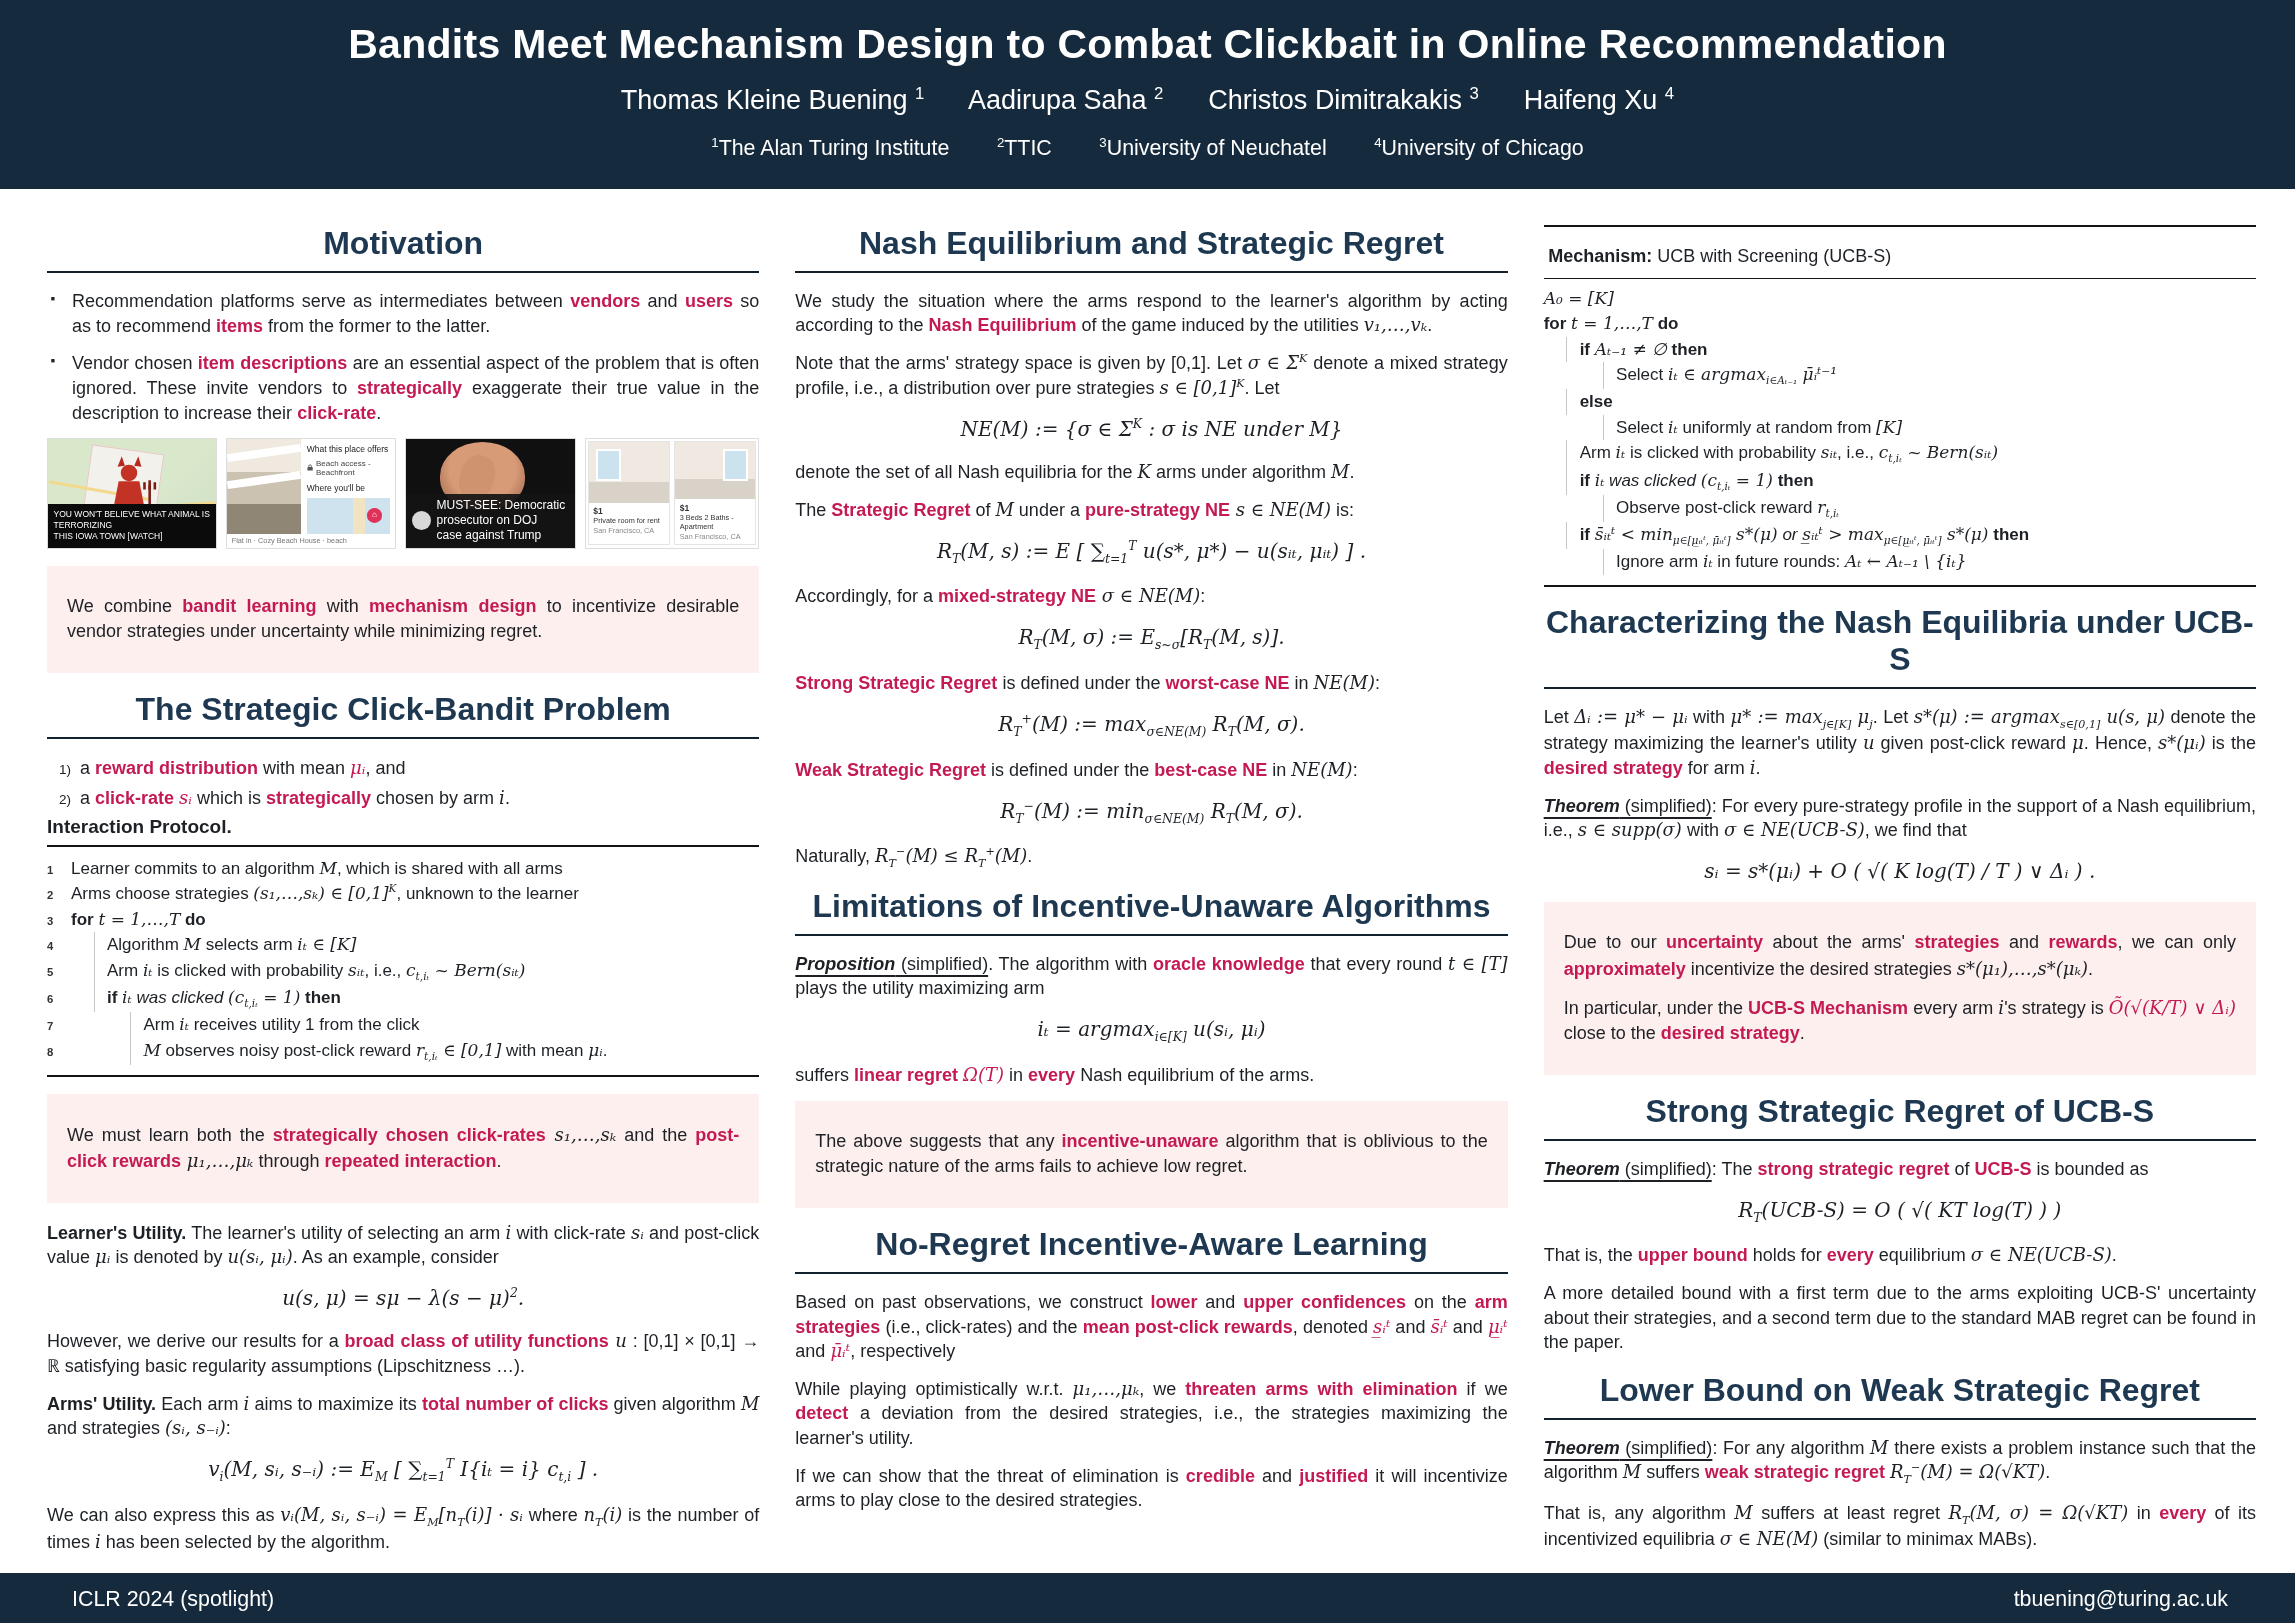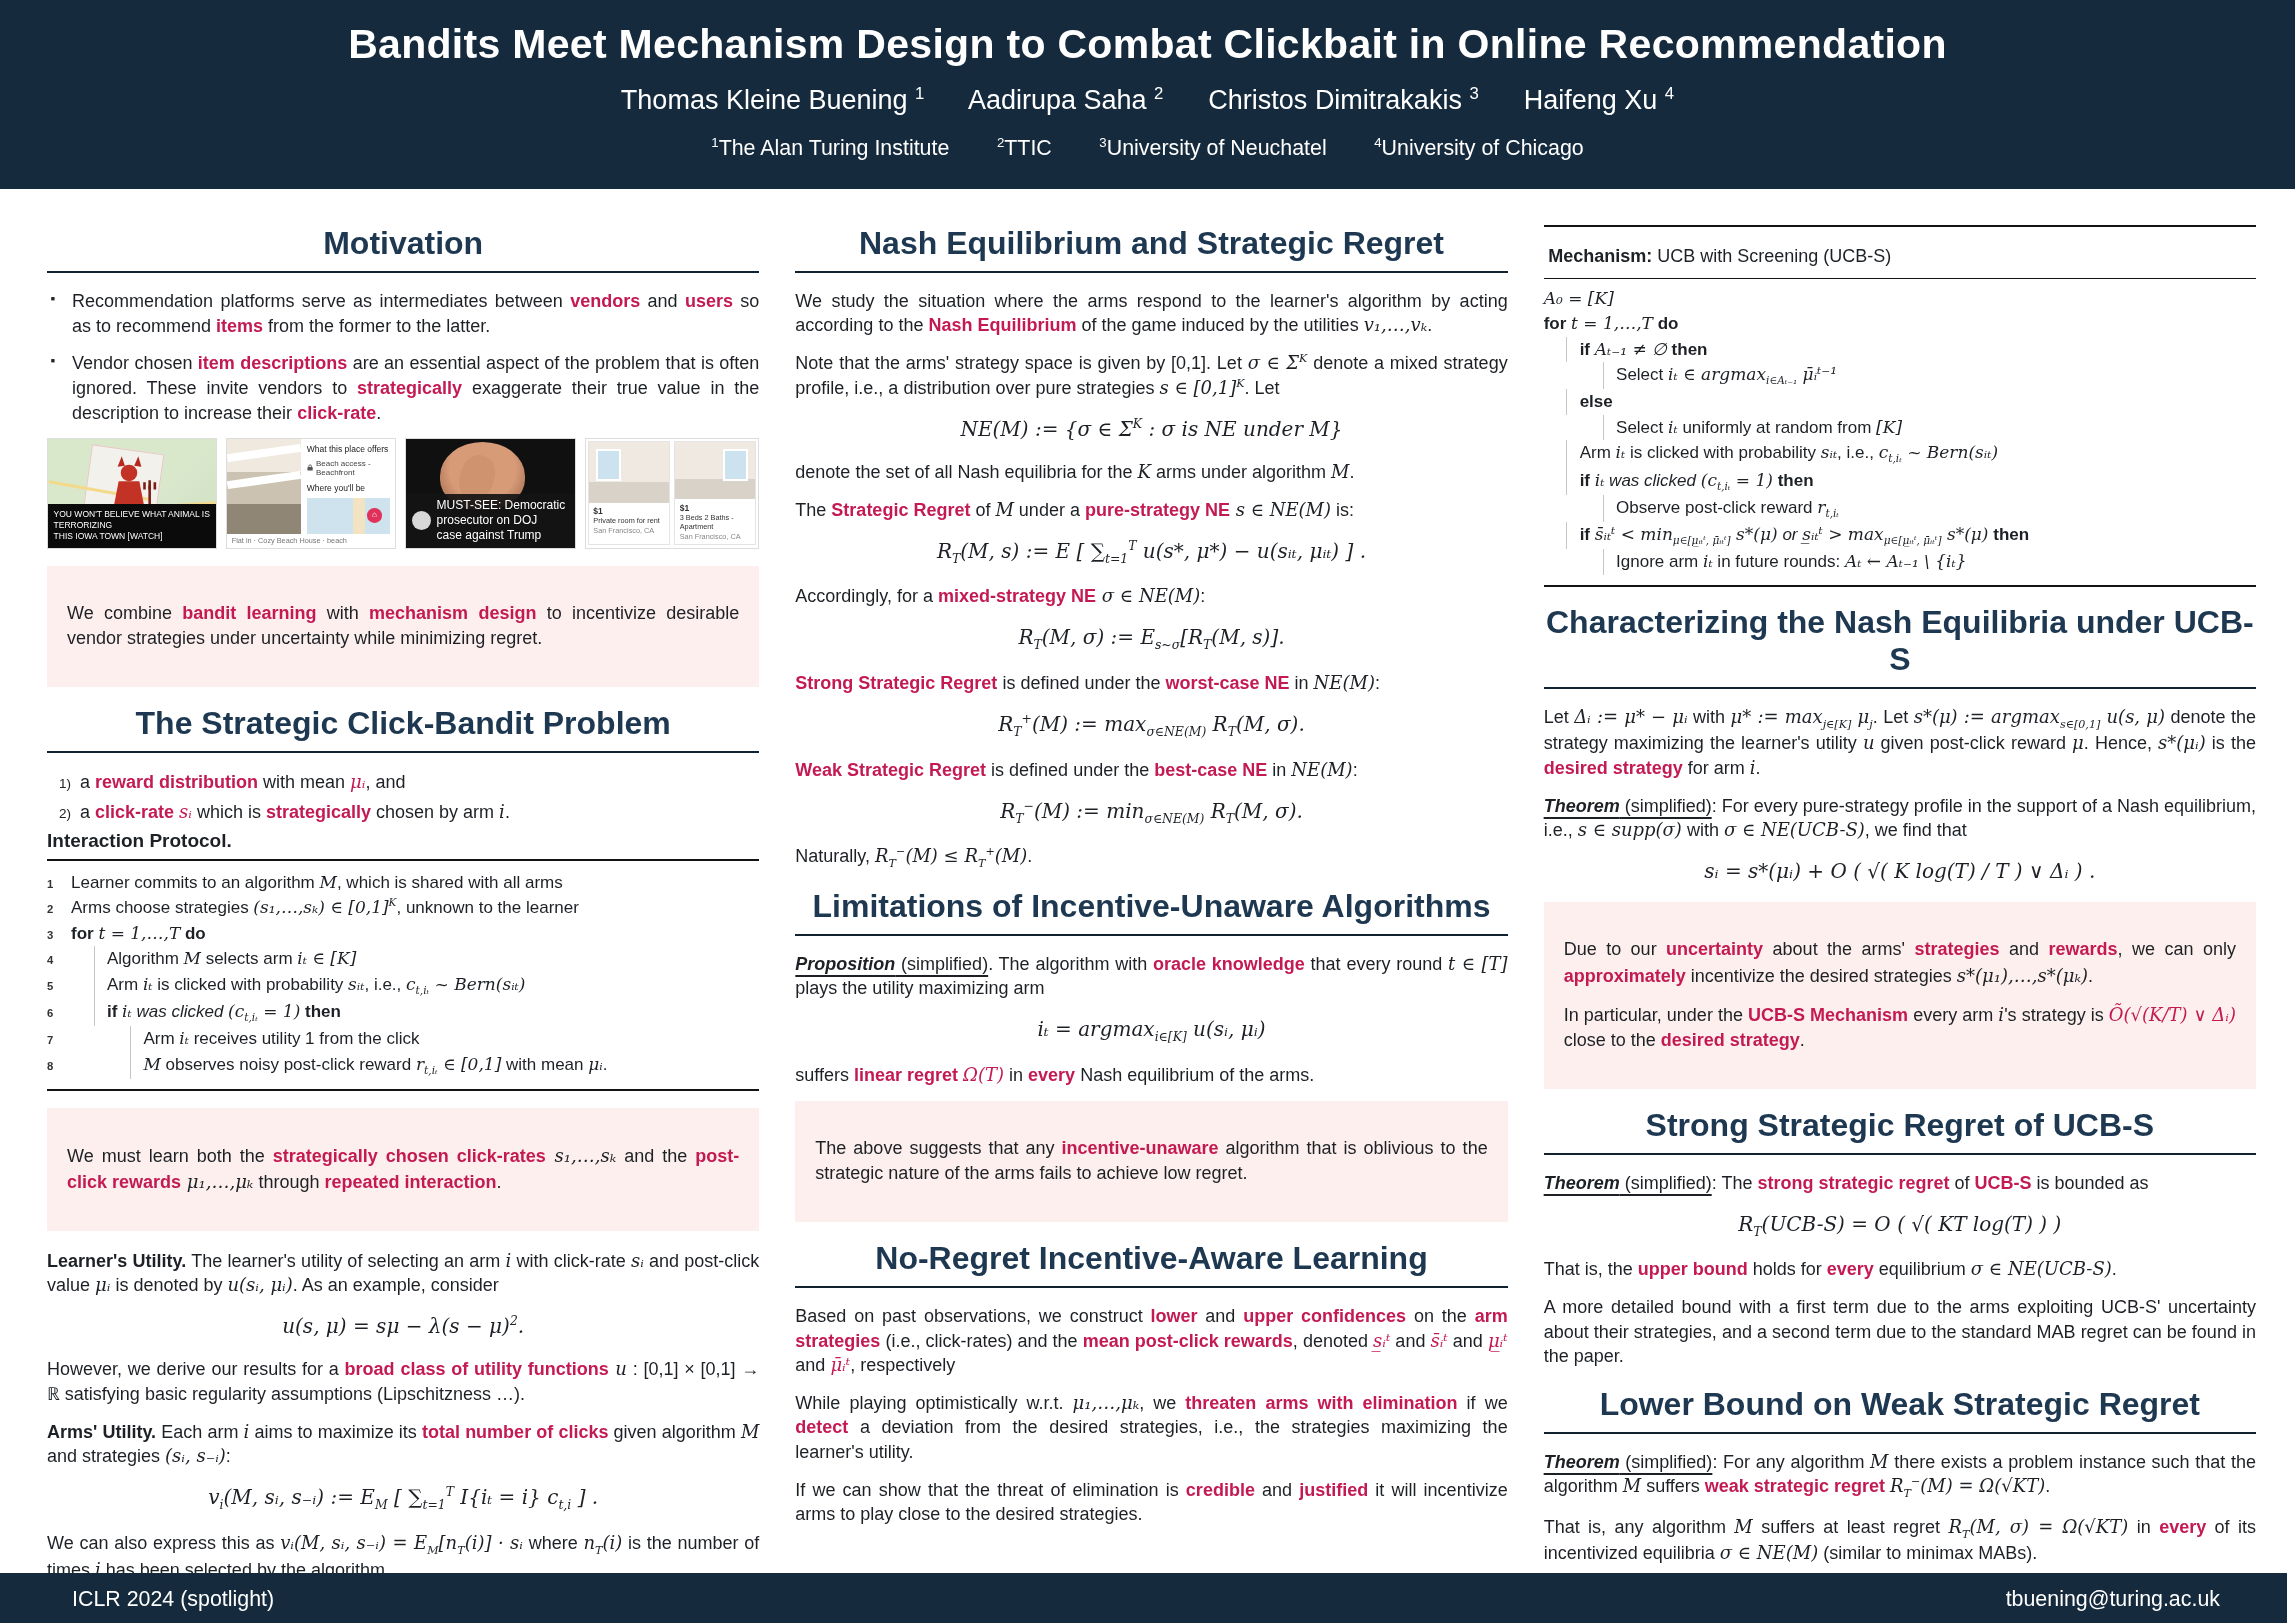--- a/index.html
+++ b/index.html
@@ -22,21 +22,21 @@
   p.body{font-size:18px;line-height:1.36;margin:0 0 13.5px;text-align:justify;}
   .acc{color:var(--accent);font-weight:700;}
   .bld{font-weight:700;}
   .ital{font-style:italic;}
   .und{text-decoration:underline;text-decoration-thickness:1.7px;text-underline-offset:5px;}
   .math{font-family:"DejaVu Serif",serif;font-style:italic;font-weight:400;}
   .sb{vertical-align:sub;font-size:0.62em;}
   .sp{vertical-align:super;font-size:0.62em;}
   .formula{text-align:center;font-family:"DejaVu Serif",serif;font-style:italic;
            font-size:20px;margin:4.5px 0 16px;line-height:1.5;}
-  .callout{background:var(--pink);padding:35px 20px;font-size:18px;line-height:1.42;
+  .callout{background:var(--pink);padding:28px 20px;font-size:18px;line-height:1.42;
            margin:6px 0 18px;text-align:justify;}
   .callout p{margin:0 0 12.4px;} .callout p:last-child{margin:0;}
   
   .plabel{font-size:19px;font-weight:700;margin:3.4px 0 6.8px;}
   .algo{border-top:2.3px solid #131313;border-bottom:2.3px solid #131313;
         padding:9px 0 10px;margin:0 0 17px;font-size:17px;line-height:1.5;}
   .algo-line{display:flex;align-items:baseline;}
   .ln{width:24px;flex:none;font-size:11.3px;font-weight:700;color:#333;}
   .lc{flex:1;min-width:0;}
   .ind1{margin-left:22.6px;border-left:1.1px solid #c6c6c6;padding-left:12.4px;}
@@ -84,21 +84,21 @@
   .yt-av{width:19px;height:19px;border-radius:50%;background:#d8d8d8;flex:none;}
   .yt-cap{font-size:12px;line-height:1.25;}
   .t-rent{display:flex;gap:4.5px;background:#fff;padding:2.3px;}
   .rcard{flex:1;display:flex;flex-direction:column;border:0.6px solid #e4e4e4;}
   .rphoto{height:61px;background:linear-gradient(180deg,#efe9e2 0 65%,#d9d2c8 65%);position:relative;}
   .rwin{position:absolute;left:6.8px;top:6.8px;width:25px;height:32px;background:#cde2ef;border:2.3px solid #fff;}
   .rtxt{padding:3.4px 4.5px;font-size:7.3px;color:#333;}
   .rtxt .pr{font-weight:700;font-size:8.5px;}
   .rtxt .lo{color:#888;margin-top:1.1px;}
   
-  .ftr{position:absolute;left:0;right:8px;bottom:0;height:51px;background:var(--navy);color:#fff;
+  .ftr{position:absolute;left:0;right:0;bottom:0;height:51px;background:var(--navy);color:#fff;
        display:flex;justify-content:space-between;align-items:center;padding:1px 67px 0 72px;
        font-size:21.4px;}
 </style>
 </head>
 <body>
 
 <div class="poster">
 
   <header class="hdr">
     <h1>Bandits Meet Mechanism Design to Combat Clickbait in Online Recommendation</h1>

